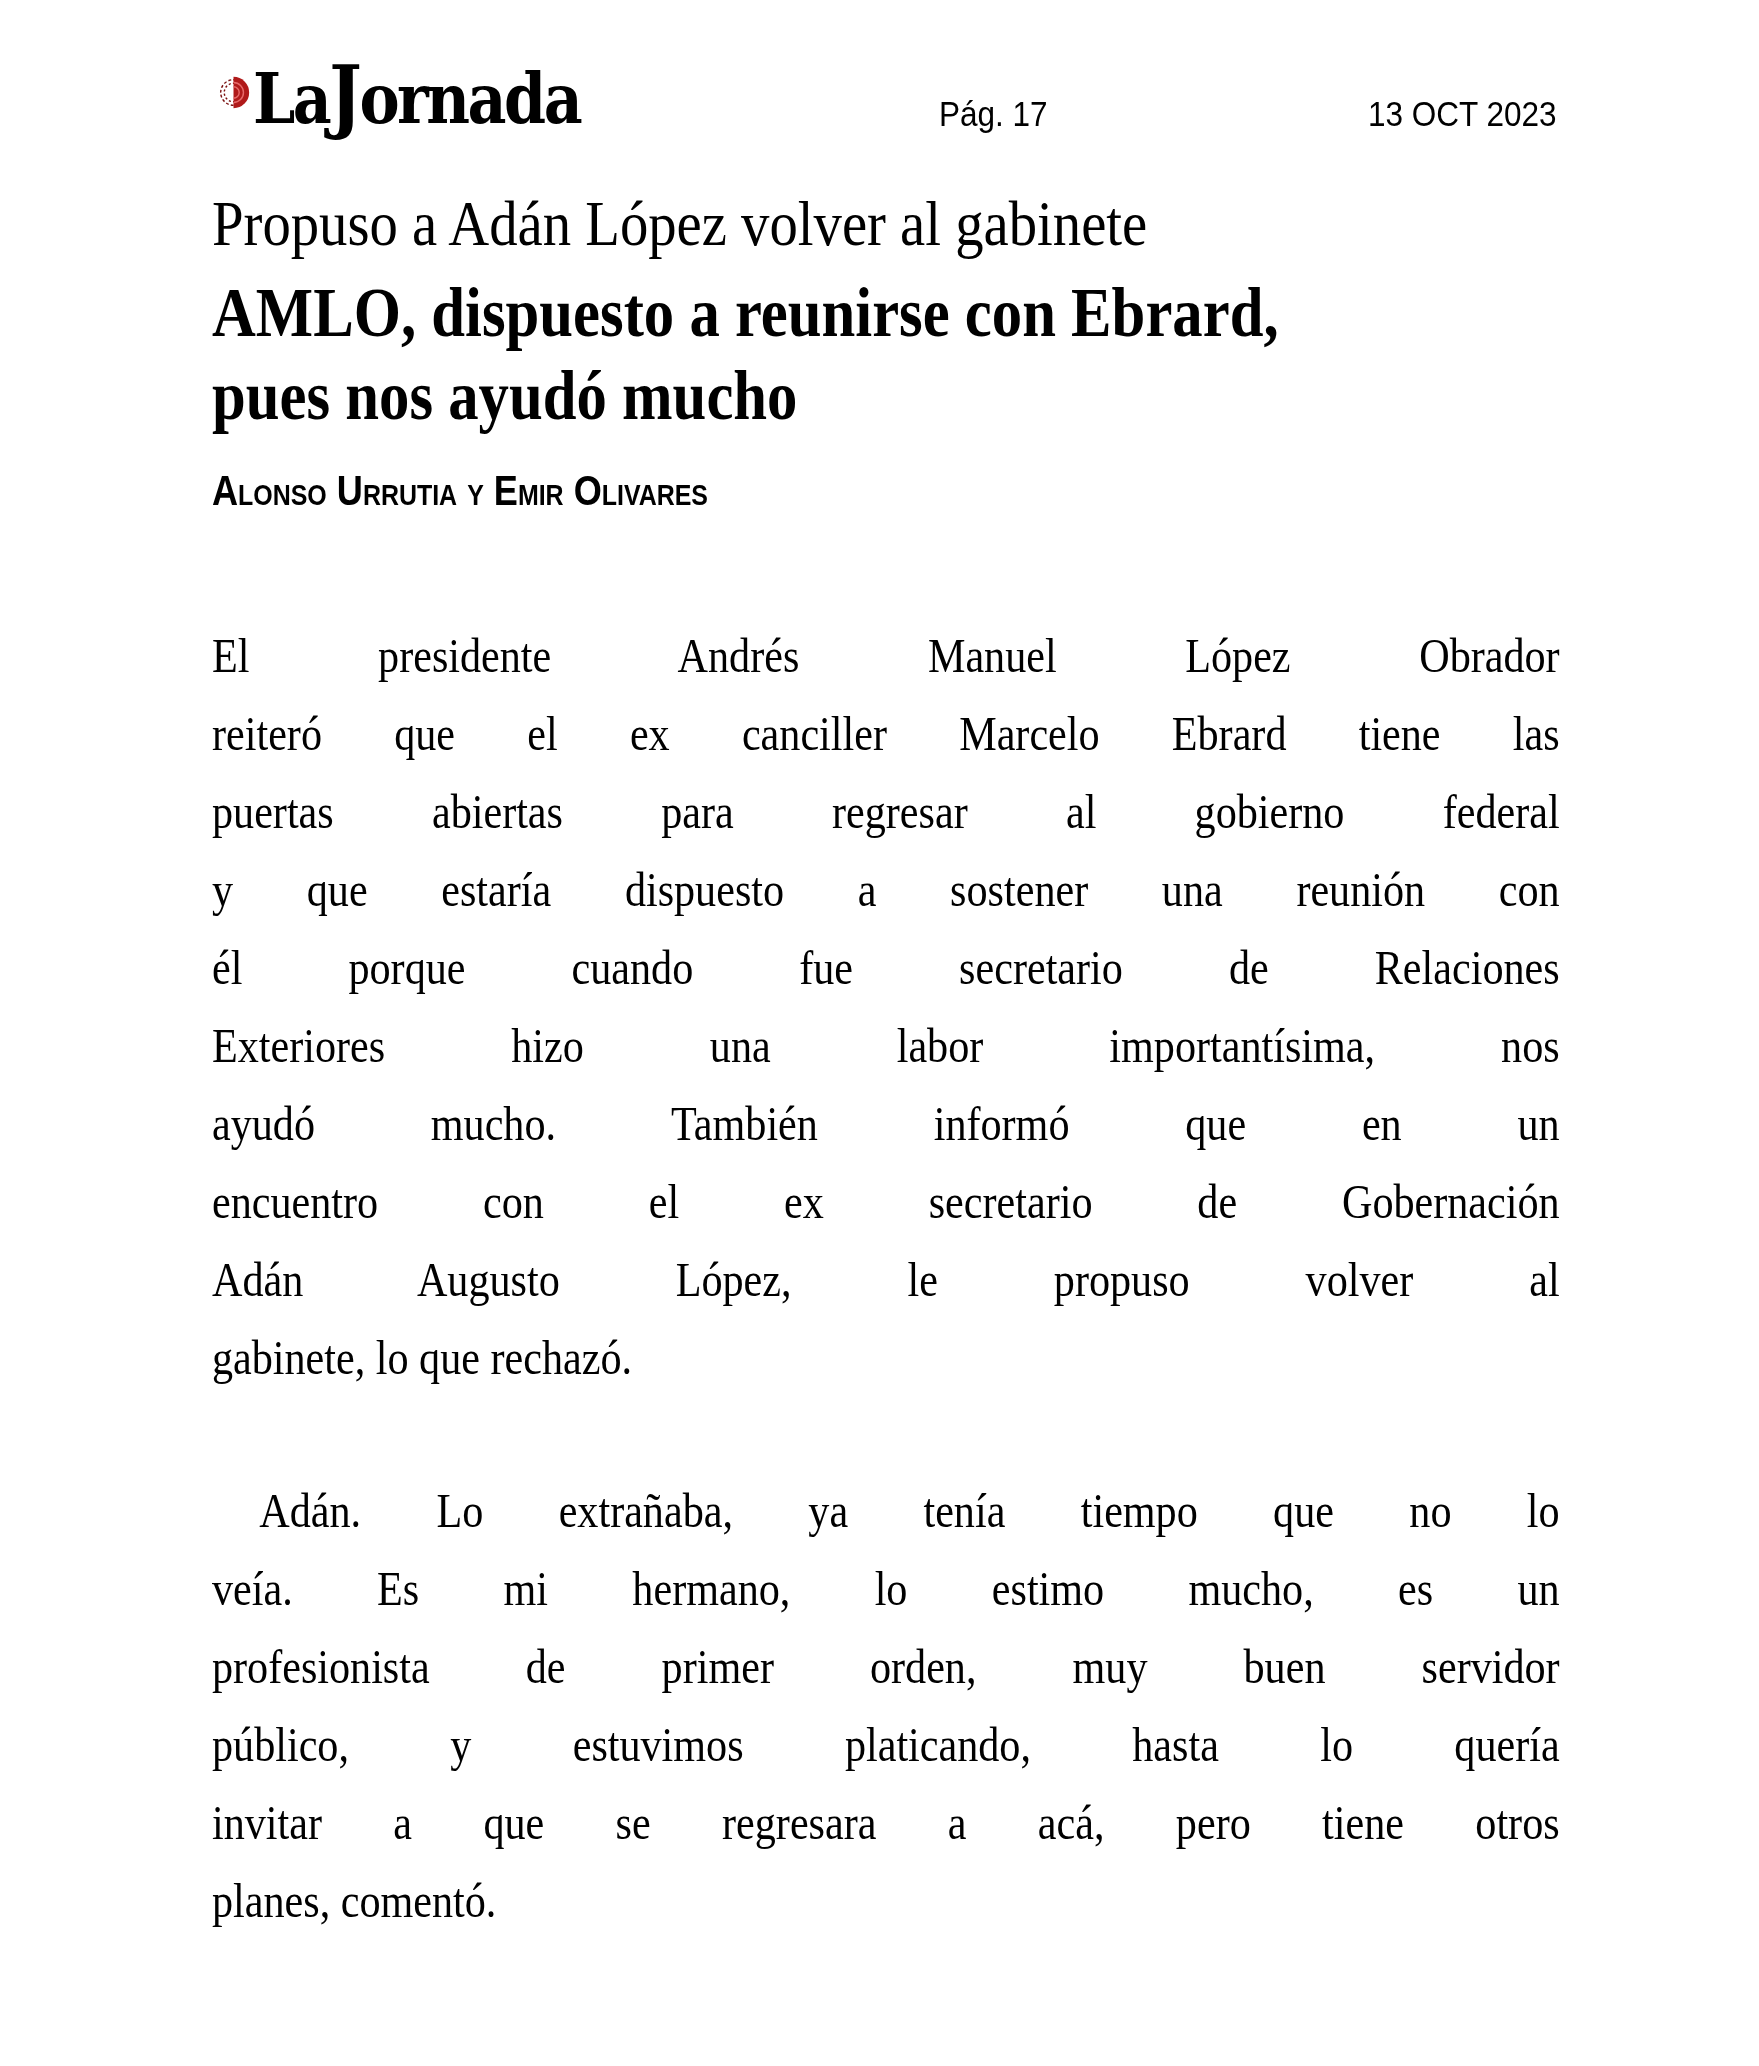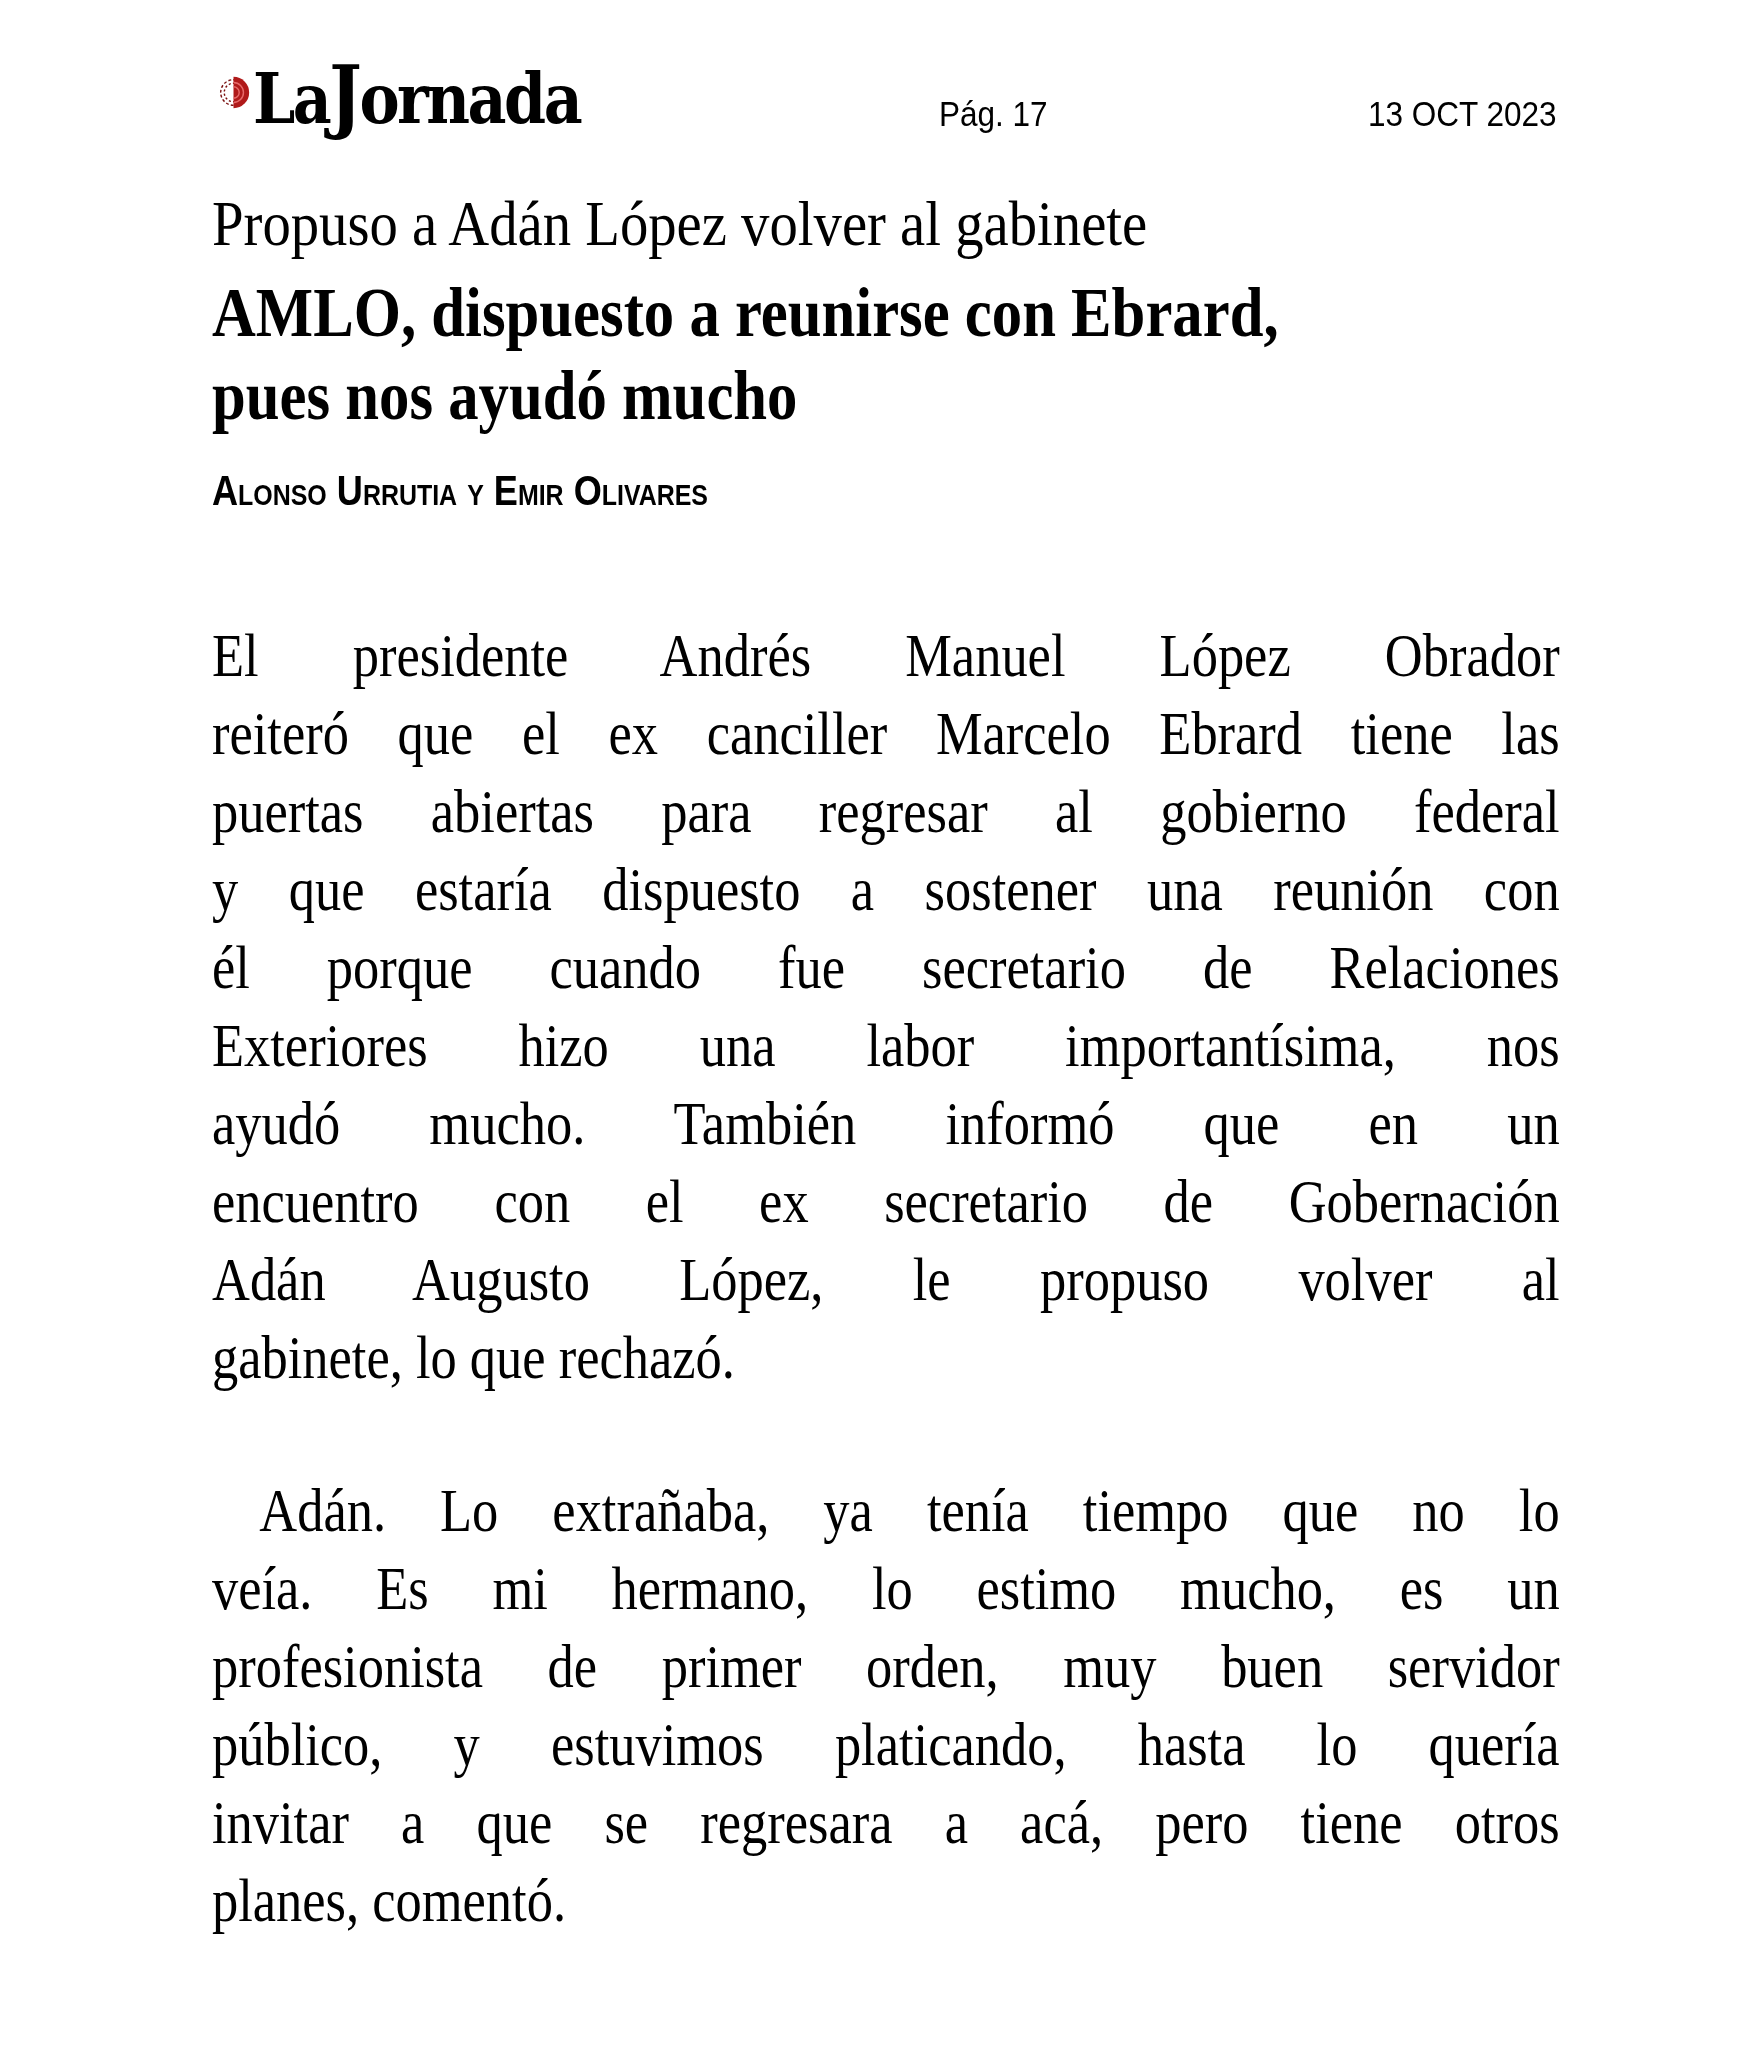--- a/index.html
+++ b/index.html
@@ -15,21 +15,21 @@
   .page-no { left: 939px; top: 92px; font-family: "Liberation Sans", sans-serif; font-size: 35px; line-height: 43px; transform: scaleX(0.9); transform-origin: left; }
   .date { right: 204px; top: 92px; font-family: "Liberation Sans", sans-serif; font-size: 35px; line-height: 43px; transform: scaleX(0.9); transform-origin: right; }
 
   
   .kicker { left: 212px; top: 188px; font-family: "Liberation Serif", serif; font-size: 63px; line-height: 72px; transform: scaleX(0.9); transform-origin: left; }
   .headline { left: 212px; top: 272px; font-family: "Liberation Serif", serif; font-weight: bold; font-size: 69px; line-height: 83px; transform: scaleX(0.88); transform-origin: left; white-space: nowrap; }
   .headline span { display: block; }
   .byline { left: 212px; top: 469px; font-family: "Liberation Sans", sans-serif; font-weight: bold; font-size: 42px; line-height: 43px; font-variant: small-caps; transform: scaleX(0.86); transform-origin: left; letter-spacing: 0px; }
 
   
-  .para { position: absolute; left: 212px; width: 1348px; font-family: "Liberation Serif", serif; font-size: 61px; }
+  .para { position: absolute; left: 212px; width: 1348px; font-family: "Liberation Serif", serif; font-size: 49px; }
   .line { display: block; height: 78px; line-height: 78px; width: 1567px; transform: scaleX(0.86); transform-origin: left; text-align: justify; text-align-last: justify; white-space: nowrap; }
   .line.last { text-align-last: left; }
   .line.indent { padding-left: 55px; width: 1512px; }
   .p1 { top: 617px; }
   .p2 { top: 1428px; margin-top: 44px; }
 </style>
 </head>
 <body>
 
 <div class="logo">

